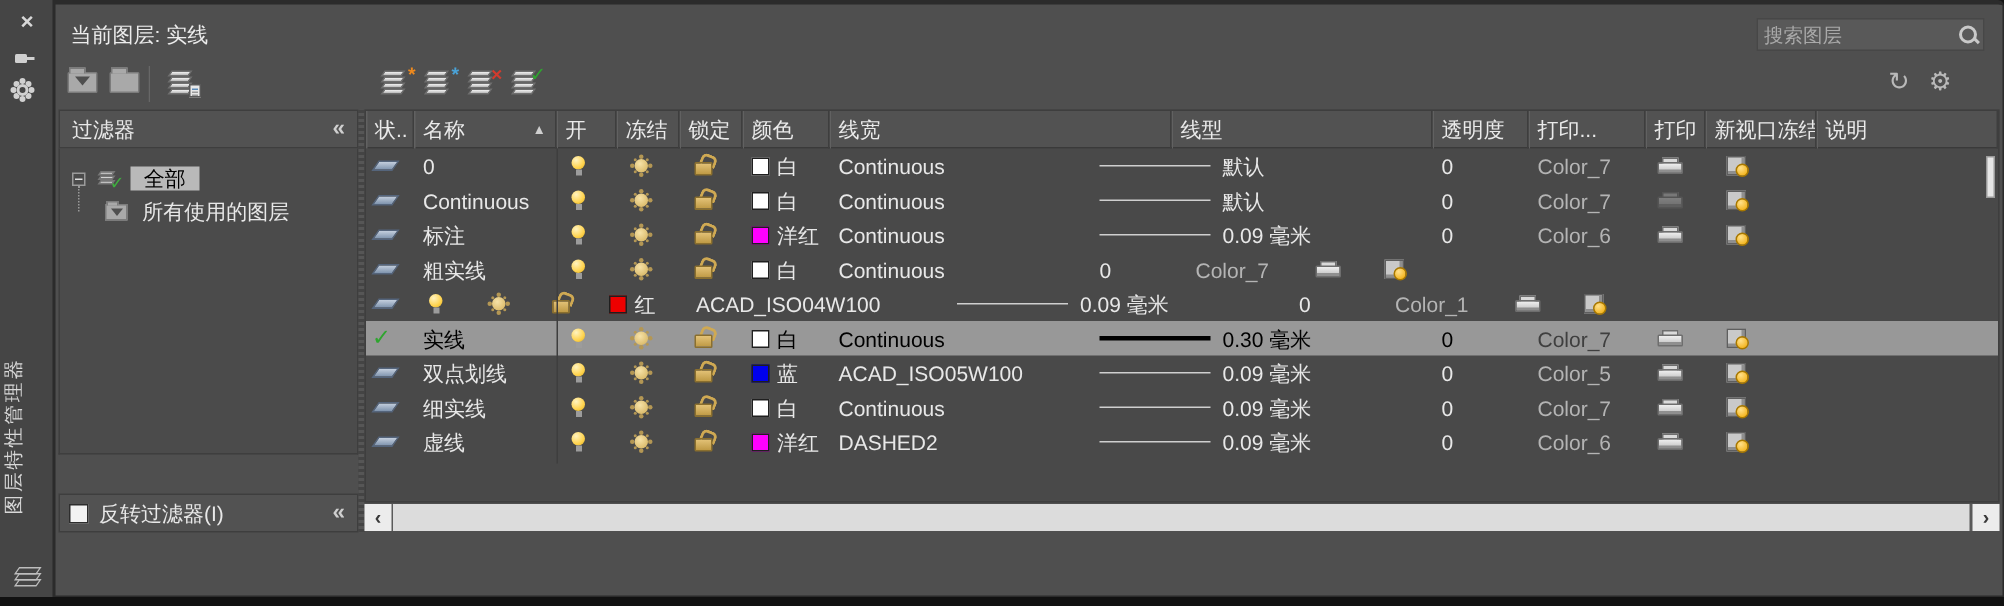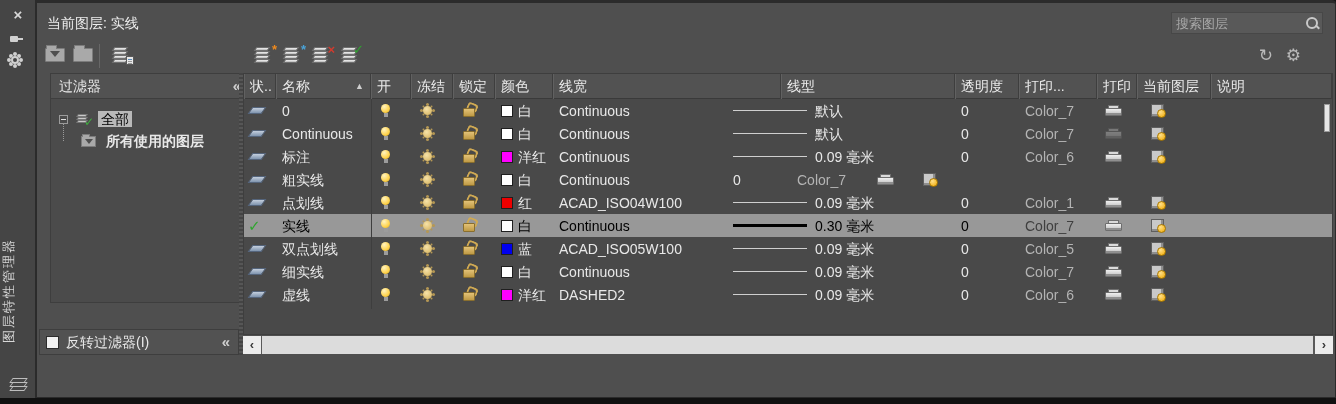--- a/index.html
+++ b/index.html
@@ -46,32 +46,32 @@
   .lstates { position:absolute; top:6px; width:22px; height:17px; }
   .stack { position:relative; width:22px; height:17px; }
   .stack i { position:absolute; left:4px; width:14px; height:4px; background:linear-gradient(#f2f2f2,#b9b9b9); border:1px solid #6f6f6f; transform:skewX(-35deg); }
   .stack i:nth-child(1){ top:0; } .stack i:nth-child(2){ top:4px; } .stack i:nth-child(3){ top:8px; } .stack i:nth-child(4){ top:12px; }
   .badge { position:absolute; right:-4px; top:-3px; font-size:13px; font-weight:bold; line-height:12px; z-index:3; }
   .panelchip { position:absolute; right:-3px; bottom:-1px; width:8px; height:9px; background:#e8e8e8; border:1px solid #5a5a5a; }
   .panelchip::before { content:""; position:absolute; left:1px; top:2px; width:4px; height:1px; background:#5a8ab8; box-shadow:0 2px 0 #999, 0 4px 0 #999; }
   .tb-right { position:absolute; top:4px; color:#b9b9b9; font-size:17px; }
 
   
-  .filters { position:absolute; left:13px; top:70px; width:200px; height:256px; }
+  .filters { position:absolute; left:2px; top:70px; width:200px; height:256px; }
   .filters-head { position:absolute; left:0; top:0; width:100%; height:26px; background:#525252; border:1px solid #3e3e3e; color:#e8e8e8; font-size:14px; line-height:24px; padding-left:8px; }
   .chev { position:absolute; right:8px; top:0; color:#cfcfcf; font-size:15px; font-weight:bold; }
   .filters-body { position:absolute; left:0; top:26px; width:100%; height:204px; background:#4b4b4b; border:1px solid #3e3e3e; border-top:none; }
   .tree-row { position:absolute; height:18px; font-size:14px; color:#e8e8e8; white-space:nowrap; }
   .expander { position:absolute; left:0; top:4px; width:9px; height:9px; border:1px solid #9b9b9b; background:#4b4b4b; }
   .expander::before { content:""; position:absolute; left:1px; top:3px; width:5px; height:1px; background:#e0e0e0; }
   .mini-stack { position:relative; display:inline-block; width:16px; height:12px; vertical-align:-2px; }
   .mini-stack i { position:absolute; left:3px; width:10px; height:3px; background:linear-gradient(#e8e8e8,#aaa); border:1px solid #777; transform:skewX(-35deg); }
   .mini-stack i:nth-child(1){ top:0; } .mini-stack i:nth-child(2){ top:3px; } .mini-stack i:nth-child(3){ top:6px; }
   .mini-check { position:absolute; right:-4px; bottom:-3px; color:#3fae3f; font-size:12px; font-weight:bold; }
-  .sel-label { background:#b9b9b9; color:#000; padding:0 3px; }
+  .sel-label { background:#b9b9b9; color:#000; padding:0 9px; }
   .tree-dots { position:absolute; border-left:1px dotted #9a9a9a; }
   .folder-sm { position:relative; display:inline-block; width:15px; height:11px; background:#a9a9a9; border:1px solid #7c7c7c; vertical-align:-1px; }
   .folder-sm::before { content:""; position:absolute; left:0; top:-3px; width:6px; height:2px; background:#a9a9a9; border:1px solid #7c7c7c; border-bottom:none; }
   .folder-sm::after { content:""; position:absolute; left:3px; top:2px; border-left:4px solid transparent; border-right:4px solid transparent; border-top:5px solid #4f4f4f; }
 
   .invert-row { position:absolute; left:2px; top:326px; width:200px; height:26px; background:#525252; border:1px solid #3e3e3e; color:#e8e8e8; font-size:14px; line-height:24px; }
   .cbx { position:absolute; left:6px; top:6px; width:13px; height:13px; background:#f2f2f2; border:1px solid #2d2d2d; }
   .invert-label { position:absolute; left:26px; top:0; }
 
   .splitter { position:absolute; left:202px; top:70px; width:4px; height:282px; background:#444 repeating-linear-gradient(0deg,#444 0 2px,#565656 2px 4px); }
@@ -213,21 +213,21 @@
         <span>过滤器</span>
         <span class="chev">«</span>
       </div>
       <div class="filters-body">
         <div class="tree-row" style="left:8px; top:12px;">
           <div class="expander"></div>
           <span class="mini-stack" style="margin-left:15px;"><i></i><i></i><i></i><span class="mini-check">✓</span></span>
           <span class="sel-label" style="margin-left:4px;">全部</span>
         </div>
         <div class="tree-dots" style="left:12px; top:24px; height:18px;"></div>
-        <div class="tree-row" style="left:30px; top:34px;font-weight:bold;">
+        <div class="tree-row" style="left:30px; top:34px;">
           <span class="folder-sm"></span>
           <span style="margin-left:6px;">所有使用的图层</span>
         </div>
       </div>
     </div>
 
     <div class="invert-row">
       <div class="cbx"></div>
       <span class="invert-label">反转过滤器(I)</span>
       <span class="chev">«</span>
@@ -241,21 +241,21 @@
           <div class="th" style="width: 95px;">名称<span class="sort">▲</span></div>
           <div class="th" style="width: 40px;">开</div>
           <div class="th" style="width: 42px;">冻结</div>
           <div class="th" style="width: 42px;">锁定</div>
           <div class="th" style="width: 58px;">颜色</div>
           <div class="th" style="width: 228px;">线宽</div>
           <div class="th" style="width: 174px;">线型</div>
           <div class="th" style="width: 64px;">透明度</div>
           <div class="th" style="width: 78px;">打印...</div>
           <div class="th" style="width: 40px;">打印</div>
-          <div class="th" style="width: 74px;">当前图层</div>
+          <div class="th" style="width: 74px;">新视口冻结</div>
           <div class="th" style="width: 121px;">说明</div>
         </div>
       <div class="rows" id="rows">
           <div class="tr">
             <div class="td" style="width: 32px; padding: 0px;">
               <span class="lyr"></span>
             </div>
             <div class="td" style="width: 95px;">0</div>
             <div class="td" style="width: 40px; padding: 0px;">
               <span class="bulb"></span>
@@ -385,21 +385,20 @@
             </div>
             <div class="td" style="width: 74px; padding: 0px;">
               <span class="vpf"></span>
             </div>
             <div class="td" style="width: 121px;"></div>
           </div>
           <div class="tr">
             <div class="td" style="width: 32px; padding: 0px;">
               <span class="lyr"></span>
             </div>
-            <div class="td" style="width: 95px;">点划线</div>
             <div class="td" style="width: 40px; padding: 0px;">
               <span class="bulb"></span>
             </div>
             <div class="td" style="width: 42px; padding: 0px;">
               <span class="sun"></span>
             </div>
             <div class="td" style="width: 42px; padding: 0px;">
               <span class="lock"></span>
             </div>
             <div class="td" style="width: 58px;">

